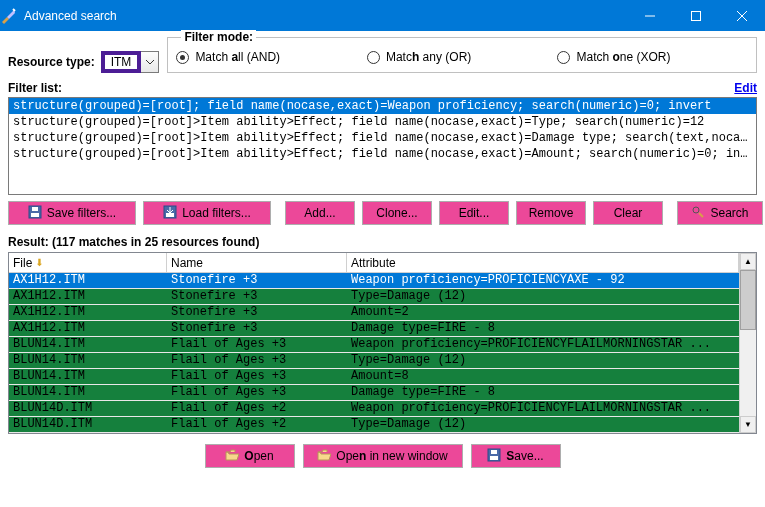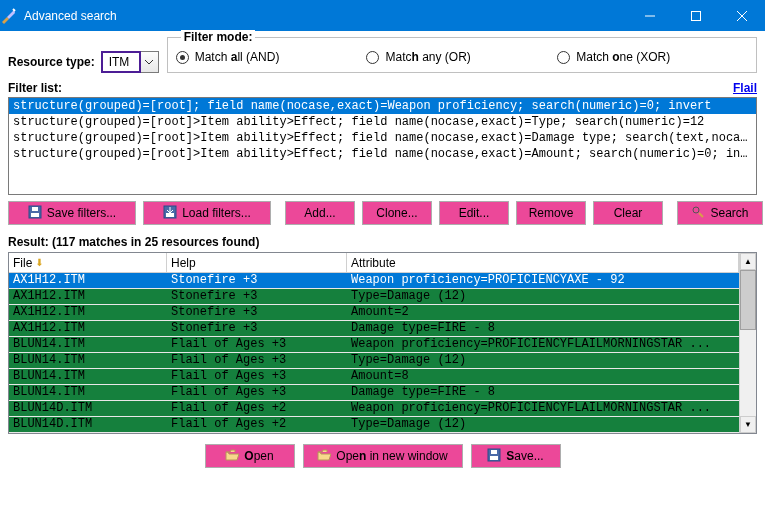--- a/index.html
+++ b/index.html
@@ -11,21 +11,21 @@
 .win-controls { display: flex; height: 100%; }
 .win-btn { width: 46px; display: flex; align-items: center; justify-content: center; font-size: 11px; color: #fff; }
 .win-btn:last-child { width: 46px; }
 
 .content { padding: 6px 8px 8px 8px; }
 
 .top-row { display: flex; gap: 8px; margin-bottom: 8px; align-items: stretch; }
 .resource-type-group { display: flex; align-items: center; gap: 6px; padding-top: 14px; }
 .resource-label { font-weight: bold; }
 .select { position: relative; display: inline-flex; align-items: center; height: 22px; }
-.select-val { border: 2px solid #4c1d95; padding: 2px 6px; height: 22px; min-width: 40px; display: flex; align-items: center; background: #fff; }
+.select-val { border: 4px solid #4c1d95; padding: 2px 6px; height: 22px; min-width: 40px; display: flex; align-items: center; background: #fff; }
 .select-btn { border: 1px solid #7a7a7a; border-left: none; height: 22px; width: 18px; display: flex; align-items: center; justify-content: center; background: linear-gradient(#fdfdfd,#e8e8e8); }
 
 .filter-mode { border: 1px solid #c0c0c0; flex: 1; padding: 4px 8px 6px 8px; position: relative; }
 .filter-mode-label { position: absolute; top: -8px; left: 13px; background: #fff; padding: 0 3px; font-weight: bold; font-size: 12px; }
 .radio-row { display: flex; gap: 0; padding-top: 8px; }
 .radio-opt { display: flex; align-items: center; gap: 6px; flex: 1; }
 .radio-opt .dot { width: 13px; height: 13px; border-radius: 50%; border: 1px solid #333; display: flex; align-items: center; justify-content: center; background: #fff; }
 .radio-opt.sel .dot::after { content: ""; width: 5px; height: 5px; border-radius: 50%; background: #333; }
 .radio-opt .lbl b { font-weight: bold; }
 
@@ -132,21 +132,21 @@
           <div class="radio-opt">
             <span class="dot"></span>
             <span class="lbl">Match <b>o</b>ne (XOR)</span>
           </div>
         </div>
     </div>
   </div>
 
   <div class="fl-row">
     <div class="filterlist-label">Filter list:</div>
-    <a class="help-link">Flail</a>
+    <a class="help-link">Edit</a>
   </div>
   <div class="filter-list" id="filter-list">
       <div class="fl-item sel">structure(grouped)=[root]; field name(nocase,exact)=Weapon proficiency; search(numeric)=0; invert</div>
       <div class="fl-item">structure(grouped)=[root]&gt;Item ability&gt;Effect; field name(nocase,exact)=Type; search(numeric)=12</div>
       <div class="fl-item">structure(grouped)=[root]&gt;Item ability&gt;Effect; field name(nocase,exact)=Damage type; search(text,nocase...</div>
       <div class="fl-item">structure(grouped)=[root]&gt;Item ability&gt;Effect; field name(nocase,exact)=Amount; search(numeric)=0; invert</div>
     </div>
 
   <div class="btn-row">
     <div class="btn wide">
@@ -194,21 +194,21 @@
   <div class="result-label">Result:  (117 matches in 25 resources found)</div>
 
   <div class="result-area">
     <div class="table-wrap">
       <div class="thead">
         <div class="th c0">
           <span>File</span>
           <span class="sort-arr">⬇</span>
         </div>
         <div class="th c1">
-            <span>Help</span>
+            <span>Name</span>
           </div>
         <div class="th c2">
             <span>Attribute</span>
           </div>
       </div>
       <div class="tbody" id="tbody">
           <div class="tr sel">
             <div class="td c0">AX1H12.ITM</div>
             <div class="td c1">Stonefire +3</div>
             <div class="td c2">Weapon proficiency=PROFICIENCYAXE - 92</div>

